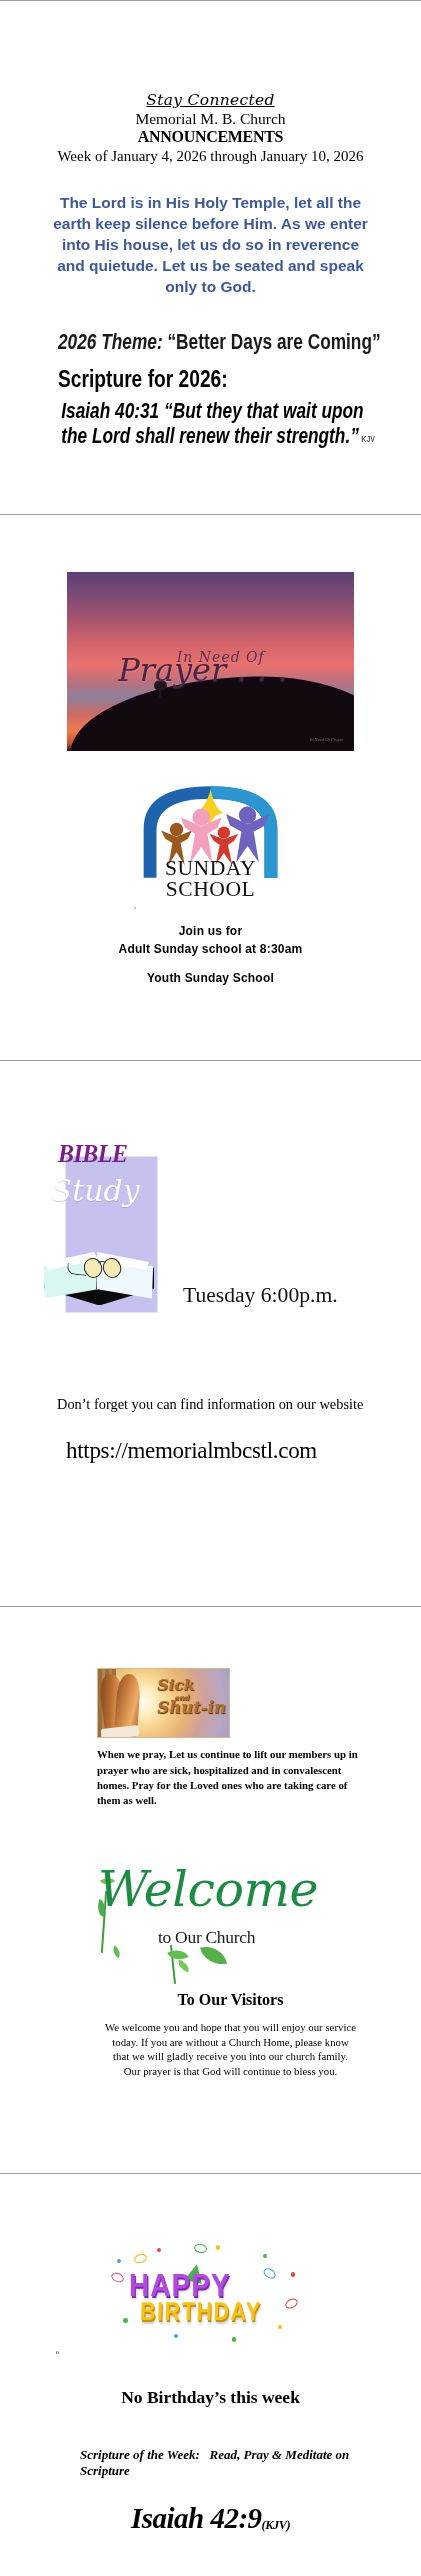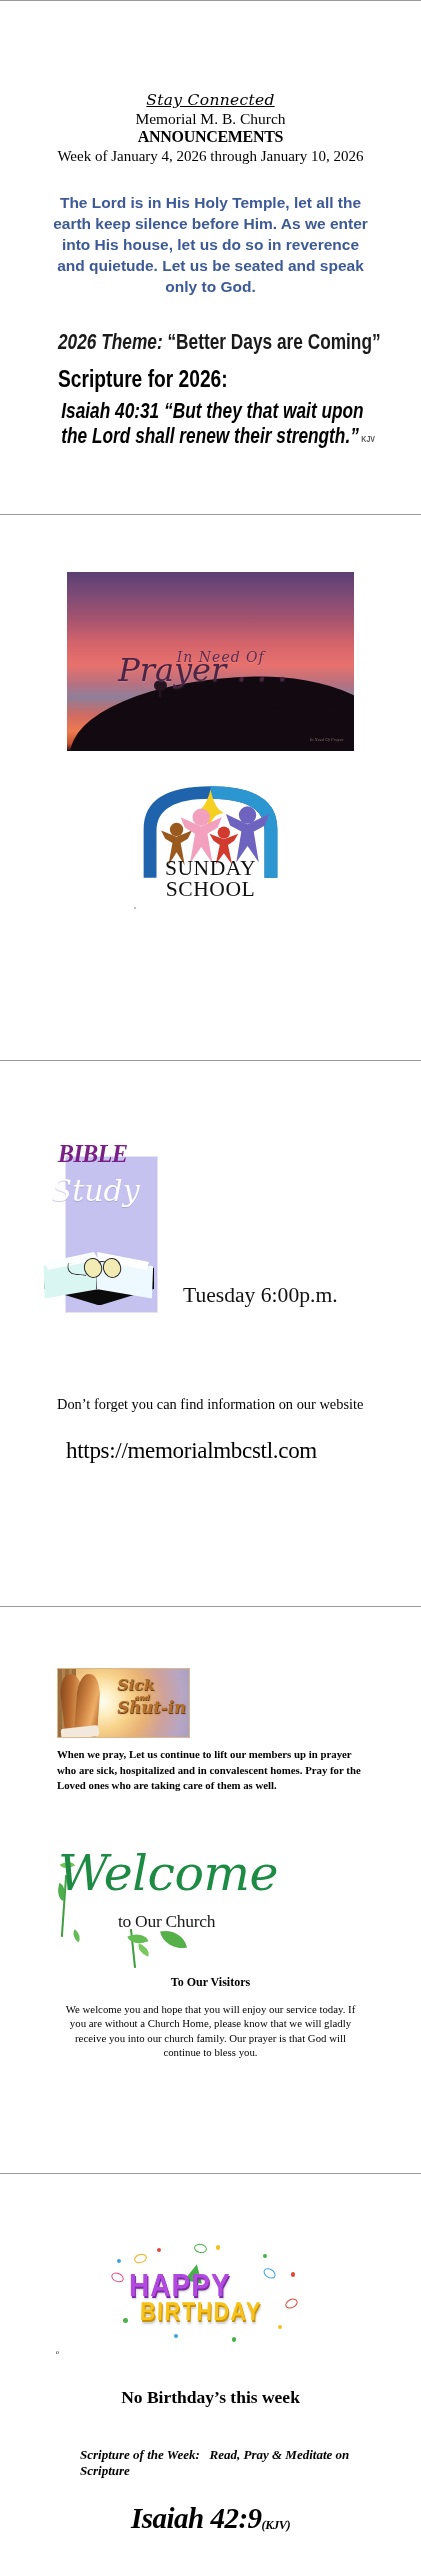--- a/index.html
+++ b/index.html
@@ -265,21 +265,21 @@
     margin:41px 0 0 26px;text-align:left;
   }
   .web-url{
     font-family:"Liberation Serif", serif;
     font-size:23px;line-height:1.2;
     margin:23px 0 0 35px;text-align:left;
     letter-spacing:-0.3px;
   }
 
   
-  .p4{height:567px;padding-top:61px;}
+  .p4{height:567px;padding-top:61px;padding-left:40px;}
   .sick-banner{
     width:133px;height:70px;margin-left:26px;position:relative;
     overflow:hidden;border:1px solid #d9b98b;box-sizing:border-box;
     background:
       radial-gradient(circle at 34% 48%, #fffdf2 0%, #ffeec2 14%, #f7d28a 30%, #e8b275 48%, #cfa19a 66%, #b7a6c4 86%, #a79fc2 100%);
   }
   .sick-hands{
     position:absolute;left:2.1px;top:1px;width:49px;height:68px;
   }
   .sick-hands .h{
@@ -333,21 +333,21 @@
   .leaf.c{left:40px;top:109px;width:11.3px;height:8.2px;transform:rotate(40deg);background:#62bb55;}
   .leaf.d{left:98px;top:110px;width:17.5px;height:12.4px;transform:rotate(-22deg);background:#63bd52;}
   .leaf.e{left:106px;top:122px;width:13.4px;height:10.3px;transform:rotate(18deg);background:#79c95f;}
   .leaf.f{left:131px;top:106px;width:23px;height:20.6px;transform:rotate(-12deg);background:#55b04a;border-radius:0 100% 0 100%;}
   .stem{position:absolute;background:#3f9e3f;}
   .stem.s1{left:32px;top:52px;width:1.5px;height:62px;transform:rotate(4deg);}
   .stem.s2{left:101px;top:106px;width:1.5px;height:39px;transform:rotate(-6deg);}
 
   .visitors-head{
     font-family:"Liberation Serif", serif;
-    font-weight:bold;font-size:12px;margin-top:5.2px;text-align:center;
+    font-weight:bold;font-size:16px;margin-top:5.2px;text-align:center;
   }
   .visitors-para{
     font-family:"Liberation Serif", serif;
     font-size:10.8px;line-height:1.35;margin:11.3px 33px 0 33px;text-align:center;
   }
 
   
   .p5{height:546px;padding-top:67px;}
   .bday{width:206px;height:108px;margin:0 auto;position:relative;}
   .bday-happy{
@@ -453,20 +453,27 @@
           </g>
           <g>
             <circle cx="242" cy="78" r="17" fill="#6f63c0"></circle>
             <path d="M242 96 L284 76 L276 98 L254 110 L264 170 L242 138 L220 170 L230 110 L208 98 L200 76 Z" fill="#6f63c0"></path>
           </g>
         </svg>
         <div class="ss-title">SUNDAY SCHOOL</div>
         <div class="ss-c">c</div>
       </div>
 
+      <div class="ss-text">
+        <div>Join us for</div>
+        <div>Adult Sunday school at 8:30am</div>
+        <span class="gap"></span>
+        <div>Youth Sunday School</div>
+
+      </div>
 
     </div>
   </section>
 
   <section class="page p3">
     <div class="inner">
 
       <div class="bs-wrap">
         <div class="bs-card"></div>
         <div class="bs-bible">BIBLE</div>

